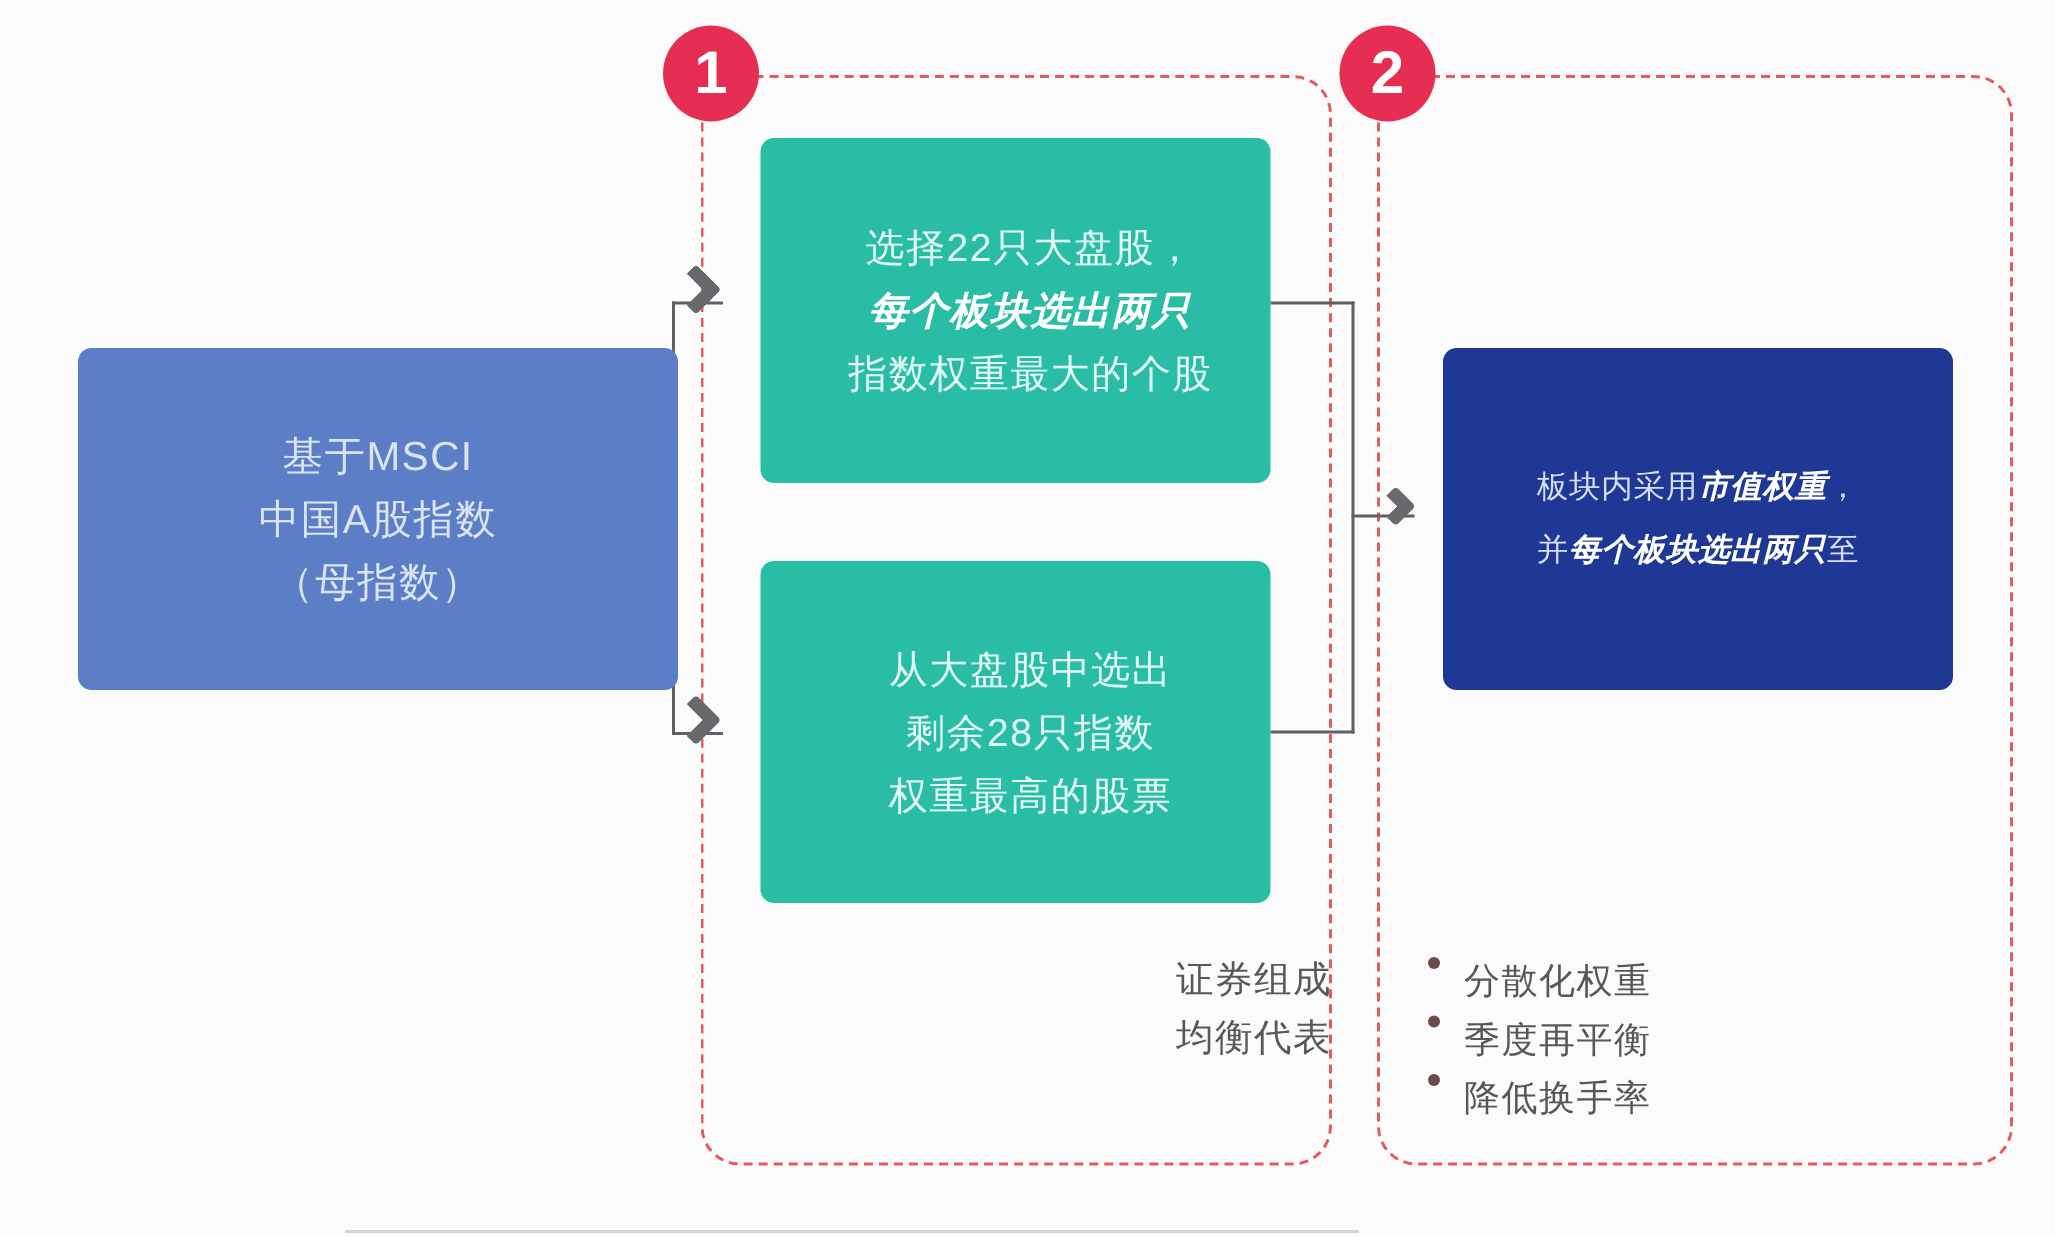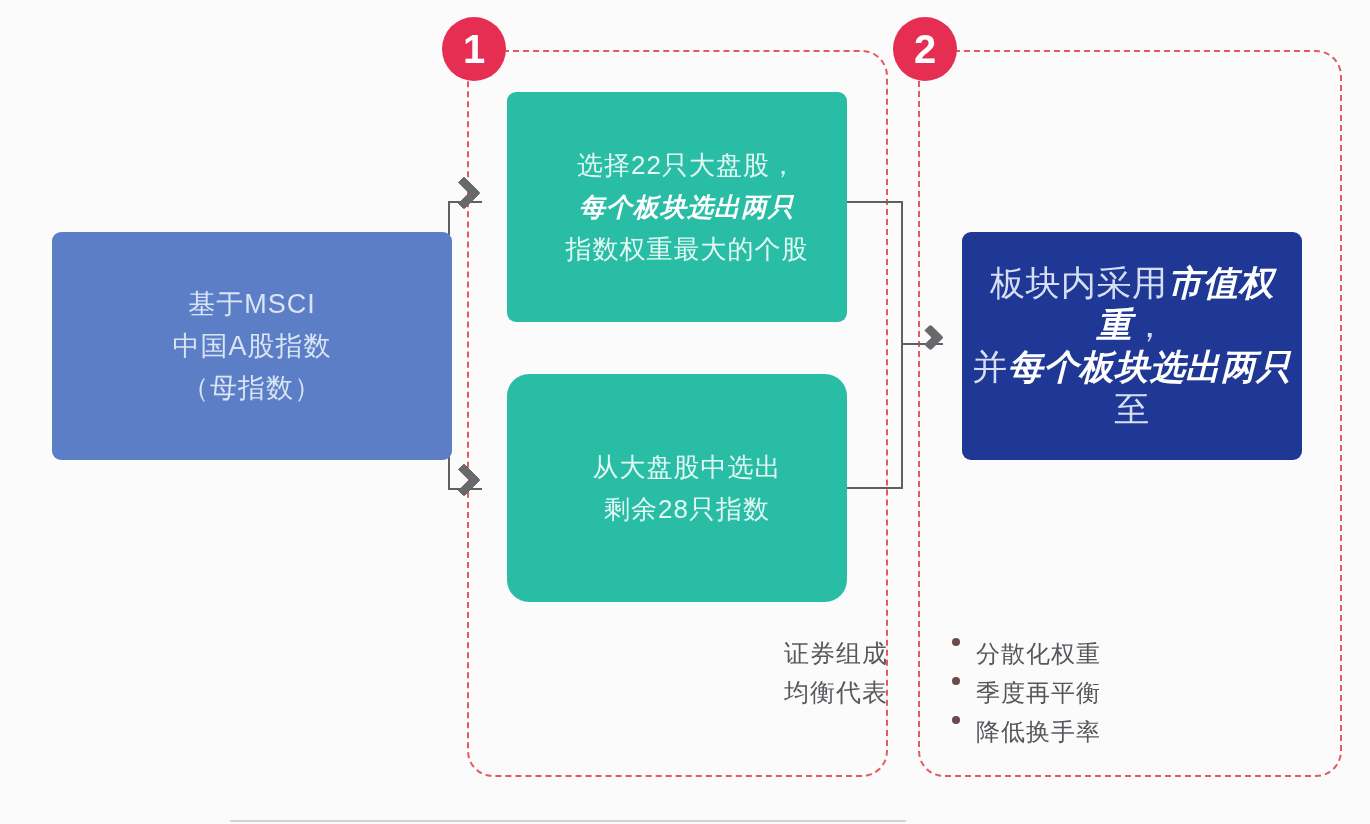--- a/index.html
+++ b/index.html
@@ -50,26 +50,26 @@
   #source-box {
     left:52px; top:232px; width:400px; height:228px;
     background:#5b7ec6; color:#d9e4f4;
     font-size:27px; line-height:42px; letter-spacing:1px;
   }
   .teal-box {
     background:#2abda6; color:#e2f9f4;
     font-size:26px; line-height:42px; letter-spacing:1px;padding-left:20px;
   }
   #teal-top    { left:507px; top:92px;  width:340px; height:230px; }
-  #teal-bottom { left:507px; top:374px; width:340px; height:228px;border-radius:22px; }
+  #teal-bottom { left:507px; top:374px; width:340px; height:228px; }
   .teal-box .bold, #navy-box .bold { color:#ffffff; font-weight:bold;font-style:italic; }
   #navy-box {
     left:962px; top:232px; width:340px; height:228px;
     background:#1f3795; color:#d6def2;
-    font-size:35px; line-height:42px; letter-spacing:0.5px;
+    font-size:21px; line-height:42px; letter-spacing:0.5px;
   }
 
   
   .line { position:absolute; background:#5f6064; z-index:2; }
 
   
   .chevron {
     position:absolute;
     border-top:9px solid #67696d;
     border-right:9px solid #67696d;
@@ -134,20 +134,21 @@
   </div>
 
   <div class="box teal-box" id="teal-top">
     <div>选择22只大盘股，</div>
     <div class="bold">每个板块选出两只</div>
     <div>指数权重最大的个股</div>
   </div>
   <div class="box teal-box" id="teal-bottom">
     <div>从大盘股中选出</div>
     <div>剩余28只指数</div>
+    <div>权重最高的股票</div>
   </div>
 
   <div class="box" id="navy-box">
     <div>
       <span>板块内采用</span><span class="bold">市值权重</span><span>，</span>
     </div>
     <div>
       <span>并</span><span class="bold">每个板块选出两只</span><span>至</span>
     </div>
   </div>

